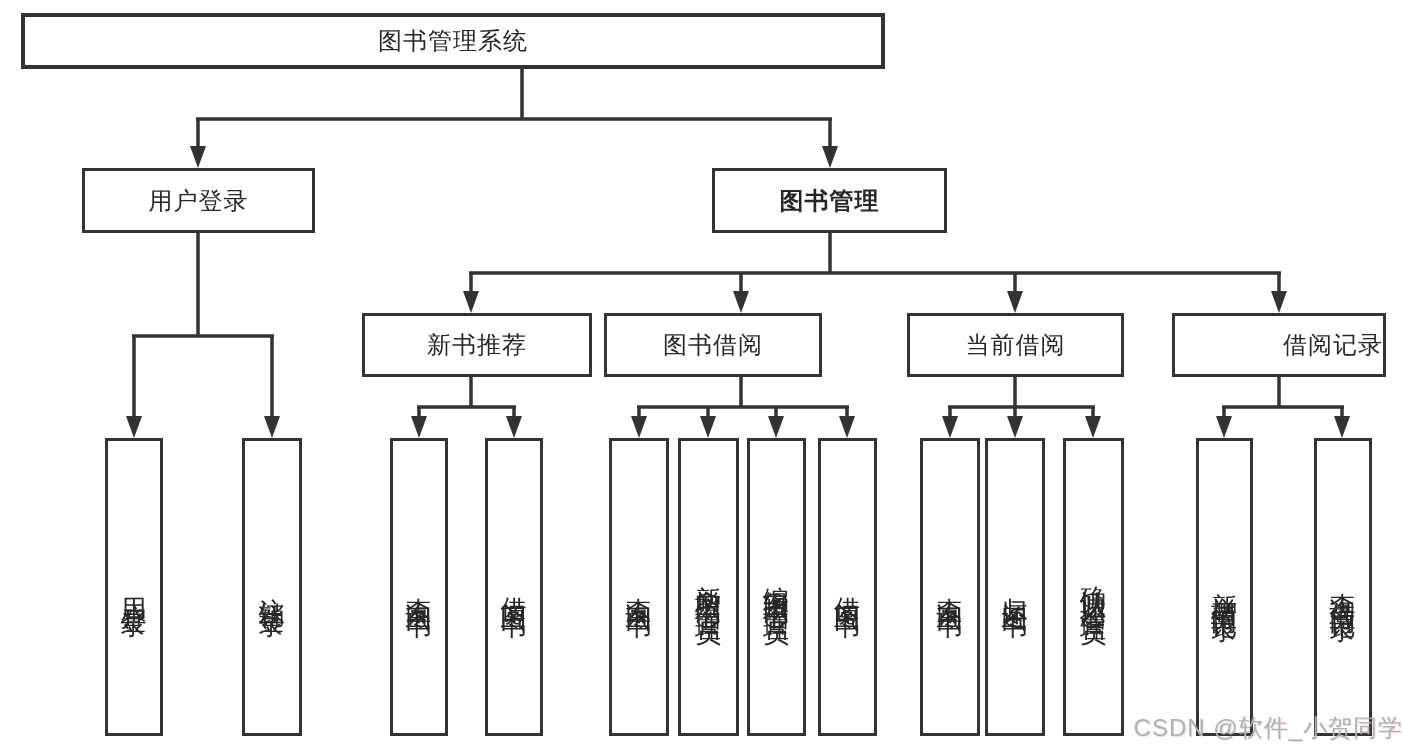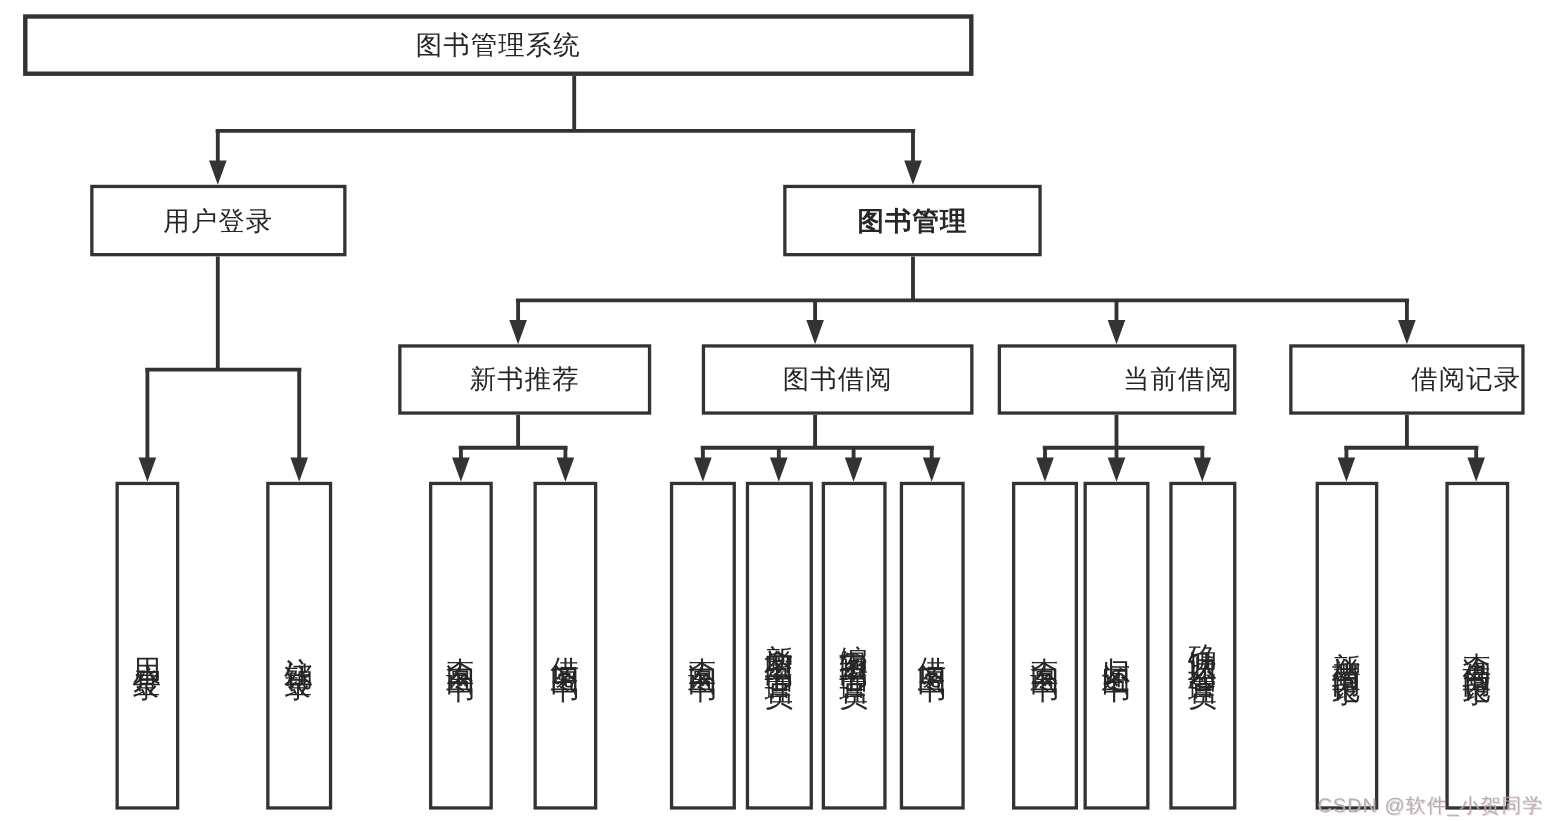--- a/index.html
+++ b/index.html
@@ -26,33 +26,33 @@
     color:var(--text);
   }
   .h-label{
     font-size:24px;letter-spacing:1px;white-space:nowrap;
   }
   .root{left:21px;top:13px;width:864px;height:56px;border-width:4px;}
   .lvl2a{left:82px;top:168px;width:233px;height:65px;}
   .lvl2b{left:712px;top:168px;width:235px;height:65px;font-weight:bold;}
   .lvl3{top:313px;height:64px;}
   .l3a{left:362px;width:230px;}
-  .l3b{left:638px;width:247px;}
-  .l3c{left:907px;width:217px;justify-content:flex-end;}
+  .l3b{left:604px;width:218px;}
+  .l3c{left:907px;width:217px;}
   .l3d{left:1172px;width:214px;justify-content:flex-end;}
   .leaf{top:438px;height:298px;}
   .v-label{
     writing-mode:vertical-rl;
     text-orientation:mixed;
     font-size:26px;letter-spacing:5px;line-height:1;
     white-space:nowrap;
   }
   .watermark{
     position:absolute;right:2px;bottom:3px;
-    font-size:18px;letter-spacing:1px;
+    font-size:24px;letter-spacing:1px;
     color:var(--wm);
     text-shadow:1px 1px 0 rgba(214,110,110,0.28);
     white-space:nowrap;
   }
 </style>
 </head>
 <body>
 
 <div class="canvas">
 

